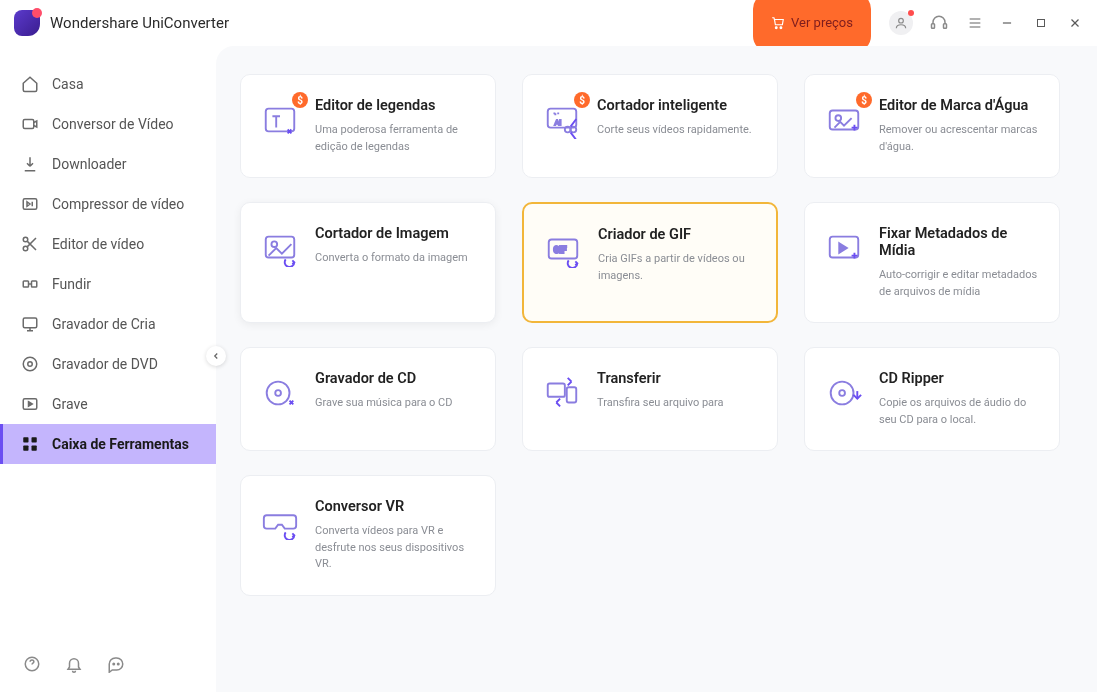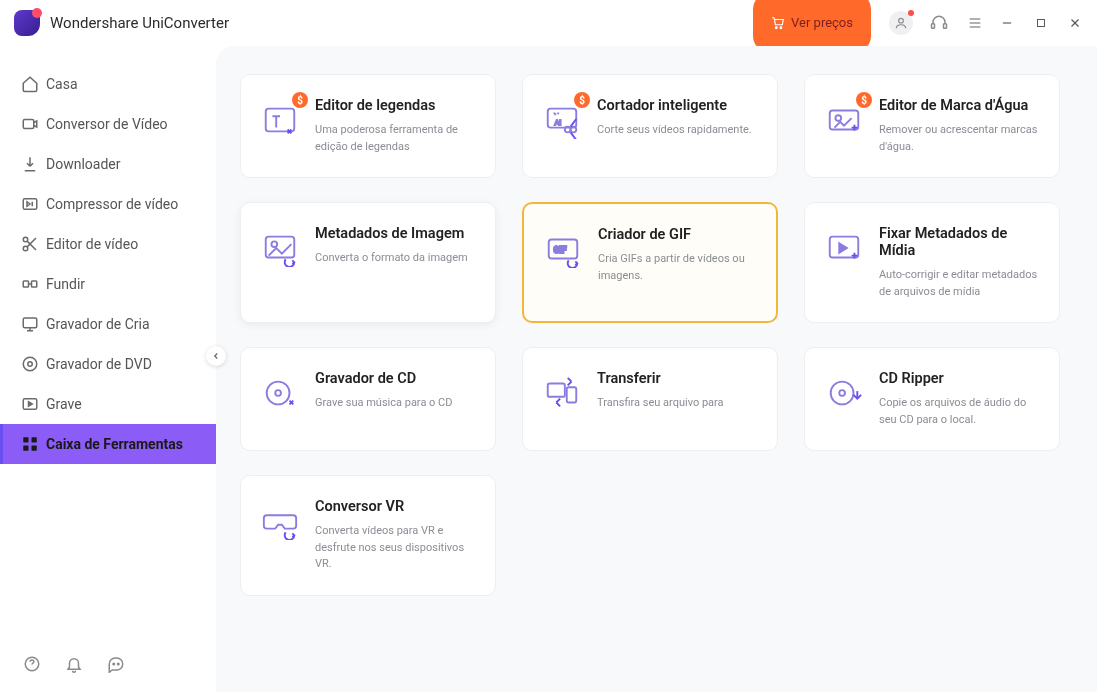--- a/index.html
+++ b/index.html
@@ -90,28 +90,28 @@
 .sidebar {
   width: 216px;
   display:flex;
   flex-direction:column;
   padding-top:18px;
   position:relative;
 }
 .side-item {
   display:flex;
   align-items:center;
-  gap:6px;
+  gap:12px;
   padding:10px 20px;
   font-size:14px;
   color:#555;
   cursor:pointer;
 }
 .side-item.active {
-  background:#8b5cf6;
+  background:#c4b5fd;
   color:#1a1a1a;
   font-weight:700;
   border-left:3px solid #6b4ef2;
   padding-left:17px;
 }
 .side-icon { width:20px;height:20px;display:flex;align-items:center;justify-content:center;color:#6b6b6b;}
 .side-item.active .side-icon { color:#1a1a1a;}
 .collapse-btn {
   position:absolute;
   right:-10px;
@@ -432,21 +432,21 @@
           <div class="card-icon">
             <svg viewBox="0 0 40 40" fill="none" stroke="#8a7de0" stroke-width="2">
                 <rect x="5" y="8" width="30" height="22" rx="3"></rect>
                 <circle cx="14" cy="16" r="3"></circle>
                 <path d="M8 28l8-8 6 6 10-10"></path>
                 <path d="M26 32a5 5 0 109 3" stroke="#6b4ef2"></path>
                 <path d="M33 37l2-2-2-2" stroke="#6b4ef2"></path>
               </svg>
           </div>
           <div class="card-body">
-            <div class="card-title">Metadados de Imagem</div>
+            <div class="card-title">Cortador de Imagem</div>
             <div class="card-desc">Converta o formato da imagem</div>
           </div>
         </div>
 
         <div class="card selected">
           <div class="card-icon">
             <svg viewBox="0 0 40 40" fill="none" stroke="#8a7de0" stroke-width="2">
                 <rect x="5" y="10" width="30" height="20" rx="3"></rect>
                 <text x="10" y="24" font-size="9" fill="#8a7de0" font-weight="bold">GIF</text>
                 <path d="M26 32a5 5 0 109 3" stroke="#6b4ef2"></path>

